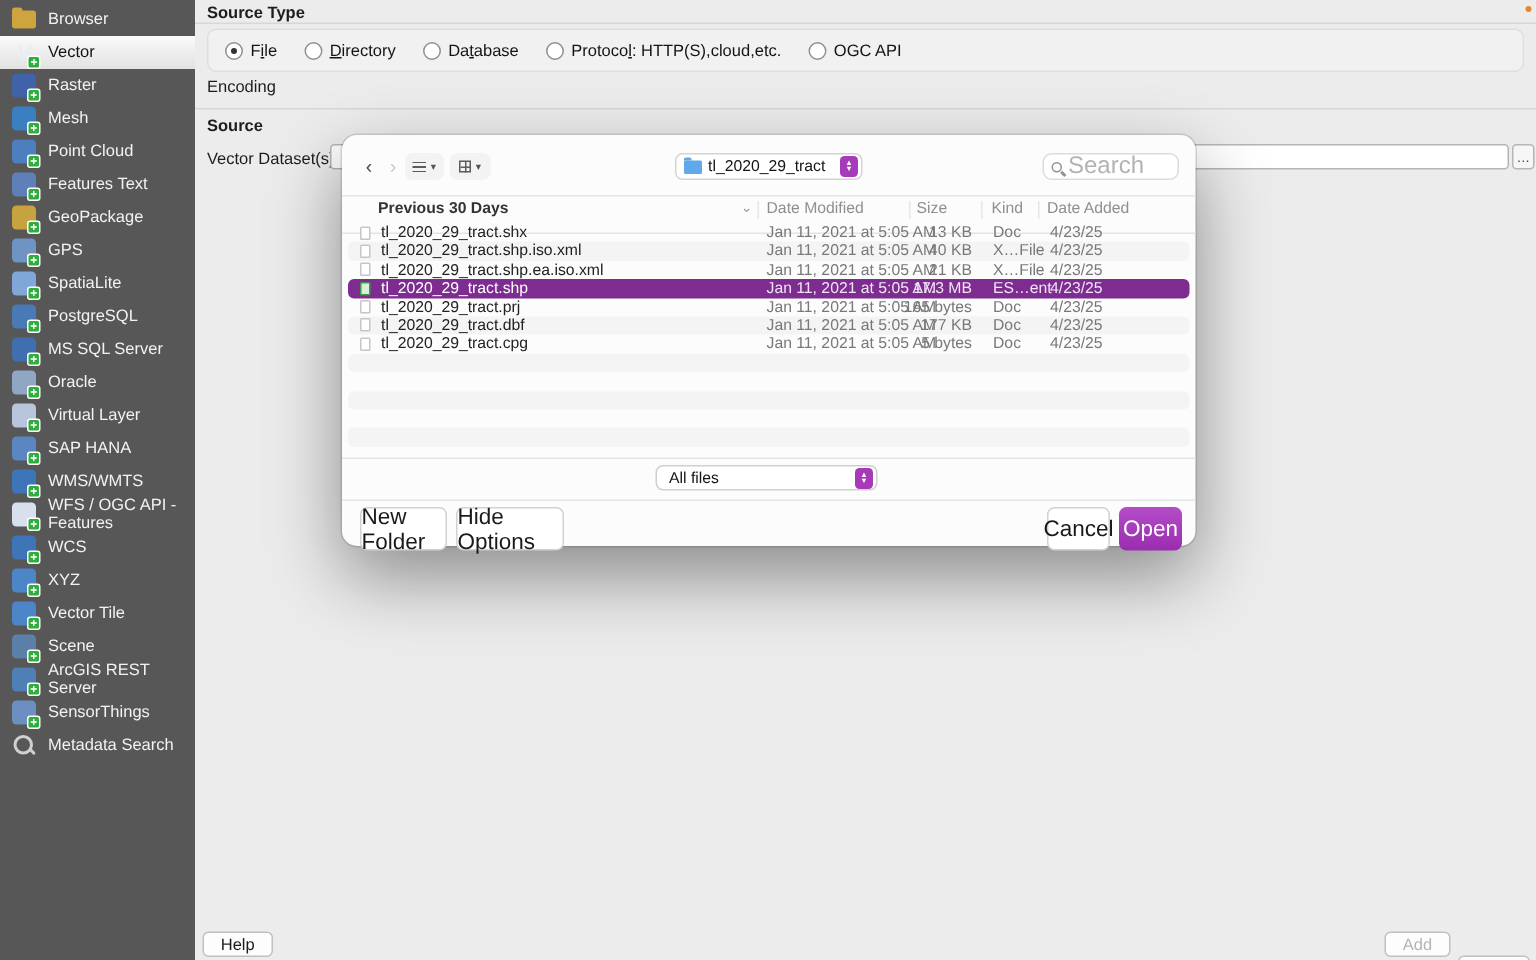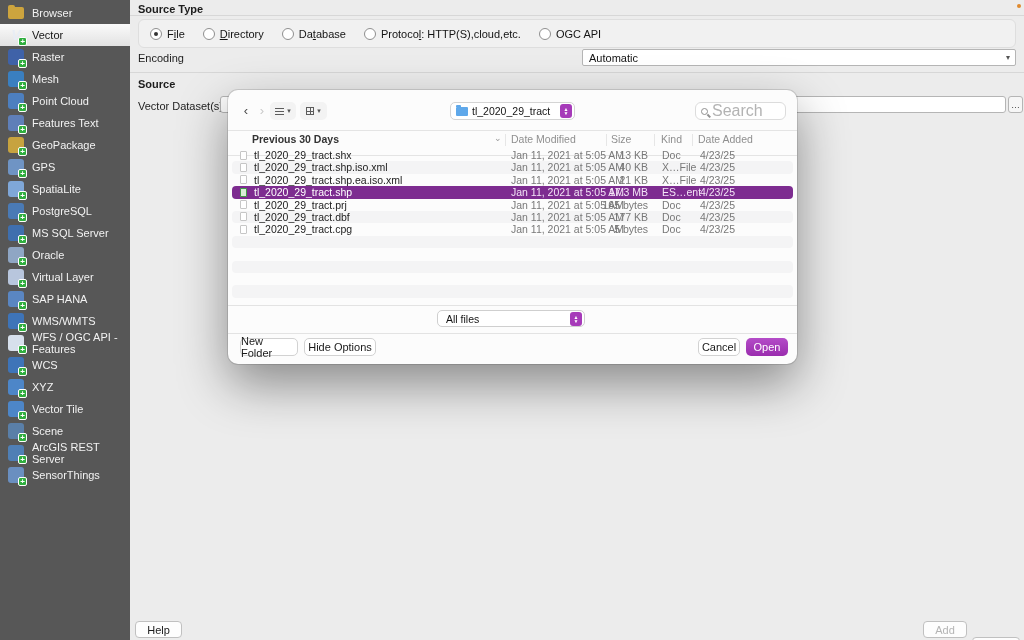--- a/index.html
+++ b/index.html
@@ -69,21 +69,21 @@
   .c-icon{left:8px;top:1.5px !important;width:7px;height:9px;background:#fff;border:1px solid #c6c6c6;border-radius:1px}
   .frow.selected .c-icon{background:#d9efd7;border-color:#3f9a44}
   .c-name{left:22px}
   .c-mod{left:279px;color:#787878}
   .c-size{left:352px;width:64px;text-align:right;color:#787878}
   .c-kind{left:430px;color:#787878}
   .c-added{left:468px;color:#787878}
   .frow.selected .c-mod,.frow.selected .c-size,.frow.selected .c-kind,.frow.selected .c-added{color:#f3e4f6}
 
   #filter-combo{position:absolute;left:209px;top:220px;width:148px;height:17px;background:#fff;border:1px solid #cfcfcf;border-radius:5px;display:flex;align-items:center;padding:0 2px 0 8px;font-size:10.5px;color:#141414}
-  .dlg-btn{position:absolute;top:248px;height:18px;background:#fff;border:1px solid #d2d2d2;border-radius:5px;font-size:11px;color:#1a1a1a;display:flex;align-items:center;justify-content:center}
+  .dlg-btn{position:absolute;top:248px;height:29px;background:#fff;border:1px solid #d2d2d2;border-radius:5px;font-size:15px;color:#1a1a1a;display:flex;align-items:center;justify-content:center}
   .dlg-btn.primary{background:linear-gradient(#b44cc8,#9a2dae);border:none;color:#fff}
 </style>
 </head>
 <body>
 
 <div id="screen">
 
   <nav id="sidebar">
       <div class="sb-item">
       <span class="sb-icon icon folder" style="--c: #cda43e;"></span>
@@ -205,20 +205,24 @@
       <span class="sb-icon icon square plusbadge" style="--c: #4f7fb5;">
           <span class="plus">+</span>
         </span>
       <span class="label">ArcGIS REST Server</span>
     </div>
       <div class="sb-item">
       <span class="sb-icon icon square plusbadge" style="--c: #6a8fc0;">
           <span class="plus">+</span>
         </span>
       <span class="label">SensorThings</span>
+    </div>
+      <div class="sb-item">
+      <span class="sb-icon icon search" style="--c: #9a9a9a;"></span>
+      <span class="label">Metadata Search</span>
     </div>
     </nav>
 
   <div class="section-title" style="left:138px;top:3px">Source Type</div>
   <div class="hline" style="left:130px;top:15px;width:894px"></div>
   <div id="radio-box">
       <div class="radio-item checked">
       <span class="radio-dot"></span>
       <span class="radio-label">F<u>i</u>le</span>
     </div>
@@ -234,24 +238,20 @@
       <span class="radio-dot"></span>
       <span class="radio-label">Protoco<u>l</u>: HTTP(S),cloud,etc.</span>
     </div>
       <div class="radio-item">
       <span class="radio-dot"></span>
       <span class="radio-label">OGC API</span>
     </div>
     </div>
 
   <div class="field-label" style="left:138px;top:52px">Encoding</div>
-  <div class="combo" style="left:582px;top:49px;width:434px;height:17px">
-    <span>Automatic</span>
-    <span class="arrow">▾</span>
-  </div>
 
   <div class="hline" style="left:130px;top:72px;width:894px"></div>
   <div class="section-title" style="left:138px;top:78px">Source</div>
   <div class="field-label" style="left:138px;top:100px">Vector Dataset(s)</div>
   <div class="text-input" style="left:220px;top:96px;width:786px;height:17px"></div>
   <div class="mini-btn" style="left:1008px;top:96px;width:15px;height:17px">…</div>
   <div id="notif-dot"></div>
 
   <div class="qt-btn" style="left:135px;top:621px;width:47px">Help</div>
   <div class="qt-btn disabled" style="left:923px;top:621px;width:44px">Add</div>

